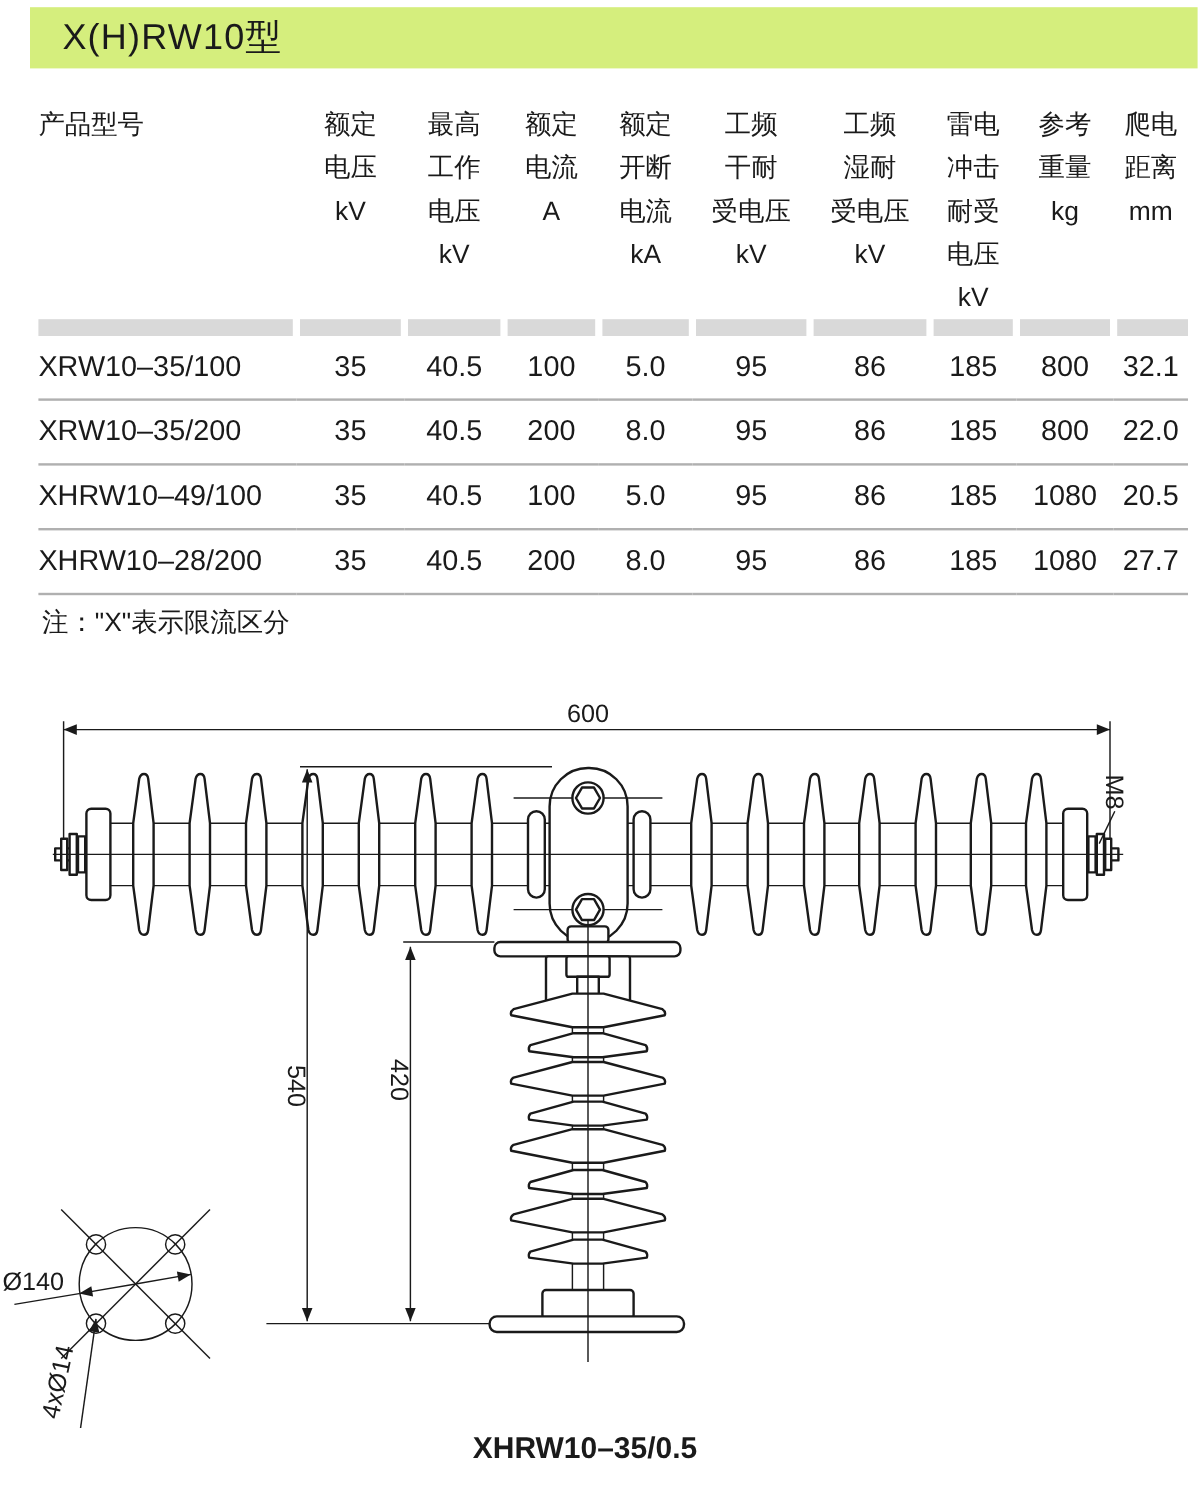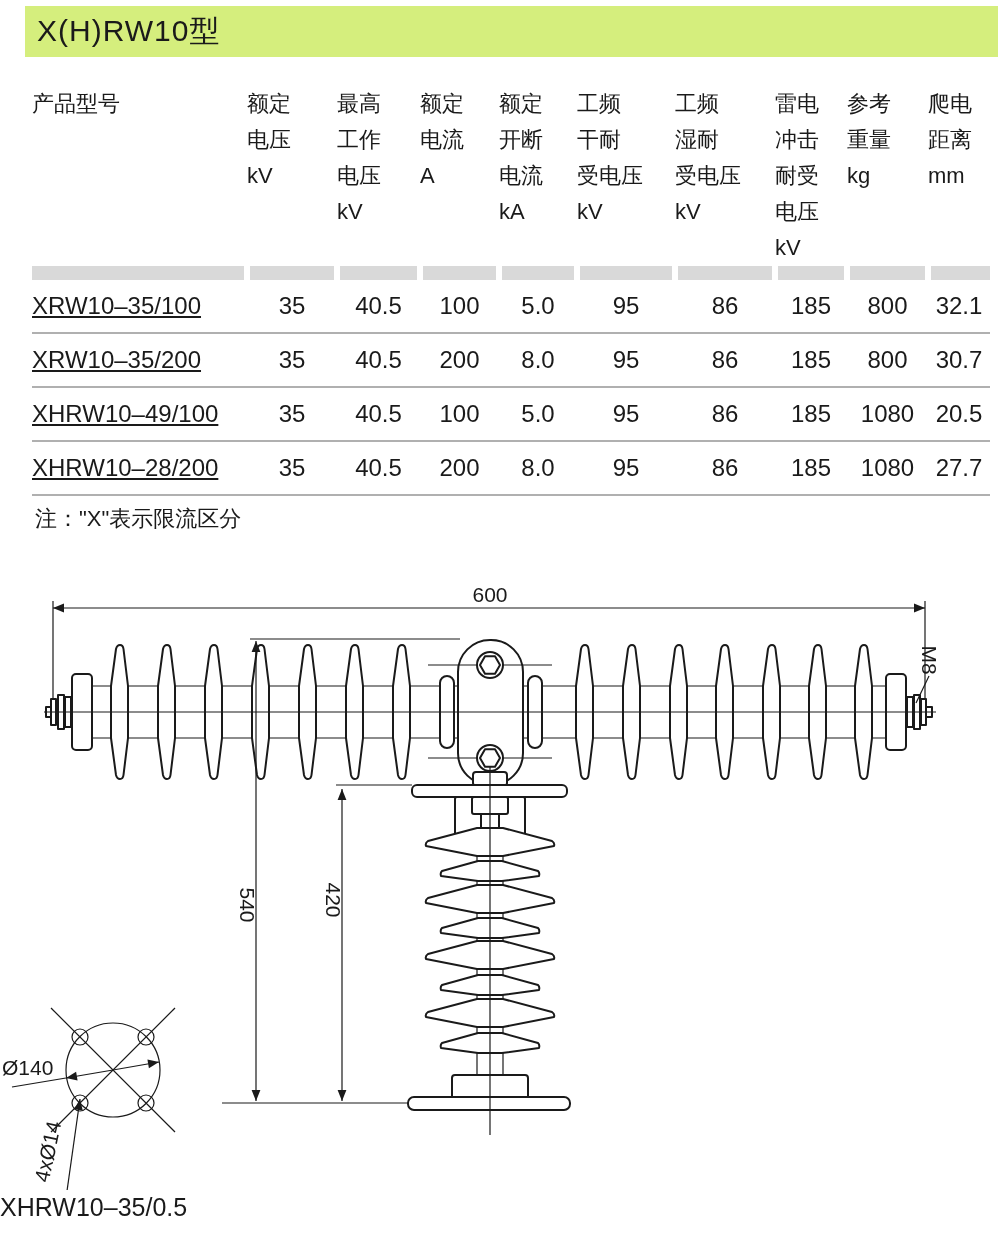--- a/index.html
+++ b/index.html
@@ -5,54 +5,54 @@
   html,body{margin:0;padding:0;background:#ffffff;}
   body{
     width:998px;height:1240px;position:relative;overflow:hidden;
     font-family:"Liberation Sans","DejaVu Sans",sans-serif;color:#1a1a1a;
   }
   
   .header-bar{
     position:absolute;left:25px;top:6px;width:973px;height:51px;
     background:#d5ee7d;display:flex;align-items:center;
   }
-  .header-bar .title{font-size:30px;padding-left:12px;letter-spacing:1px;}
+  .header-bar .title{font-size:30px;padding-left:12px;letter-spacing:1px;margin-left:15px;}
 
   
   .spec-table{
     position:absolute;left:32px;top:82px;width:958px;
     display:grid;
     grid-template-columns:215px 90px 83px 79px 78px 98px 100px 72px 81px 62px;
   }
   .hcell{
-    font-size:22px;line-height:36px;white-space:pre-line;
+    font-size:22px;line-height:36px;text-align:center;white-space:pre-line;
     padding-top:4px;min-height:176px;
   }
   .hcell.first{text-align:left;}
   .bandcell{height:14px;display:flex;align-items:stretch;}
   .bandcell .seg{flex:1;background:#d9d9d9;margin:0 3px;}
   .bandcell.first .seg{margin-left:0;}
   .bandcell.last .seg{margin-right:0;}
   .dcell{
     height:52px;display:flex;align-items:center;justify-content:center;
     font-size:24px;border-bottom:2px solid #b0b0b0;
   }
-  .dcell.first{justify-content:flex-start;text-decoration:underline;}
+  .dcell.first{justify-content:flex-start;}
 
   .note{position:absolute;left:35px;top:504px;font-size:22px;}
 
   .drawing{position:absolute;left:0;top:575px;}
   .drawing path,.drawing rect,.drawing line,.drawing circle,.drawing polygon{vector-effect:non-scaling-stroke;}
   .ol{fill:#ffffff;stroke:#1a1a1a;stroke-width:2;stroke-linejoin:round;}
   .thin{fill:none;stroke:#1a1a1a;stroke-width:1.2;}
   .dim{fill:none;stroke:#1a1a1a;stroke-width:1.2;}
   .dtxt{font-size:21px;fill:#1a1a1a;}
 
   .caption{
-    position:absolute;left:0;top:1193px;width:975px;text-align:left;font-size:25px;
+    position:absolute;left:0;top:1193px;width:975px;text-align:center;font-size:25px;font-weight:bold;
   }
 </style>
 </head>
 <body>
 
 <div class="header-bar">
   <div class="title">X(H)RW10型</div>
 </div>
 
 <div class="spec-table">
@@ -136,21 +136,21 @@
 
   <div class="dcell first">XRW10–35/200</div>
   <div class="dcell">35</div>
   <div class="dcell">40.5</div>
   <div class="dcell">200</div>
   <div class="dcell">8.0</div>
   <div class="dcell">95</div>
   <div class="dcell">86</div>
   <div class="dcell">185</div>
   <div class="dcell">800</div>
-  <div class="dcell">30.7</div>
+  <div class="dcell">22.0</div>
 
   <div class="dcell first">XHRW10–49/100</div>
   <div class="dcell">35</div>
   <div class="dcell">40.5</div>
   <div class="dcell">100</div>
   <div class="dcell">5.0</div>
   <div class="dcell">95</div>
   <div class="dcell">86</div>
   <div class="dcell">185</div>
   <div class="dcell">1080</div>

